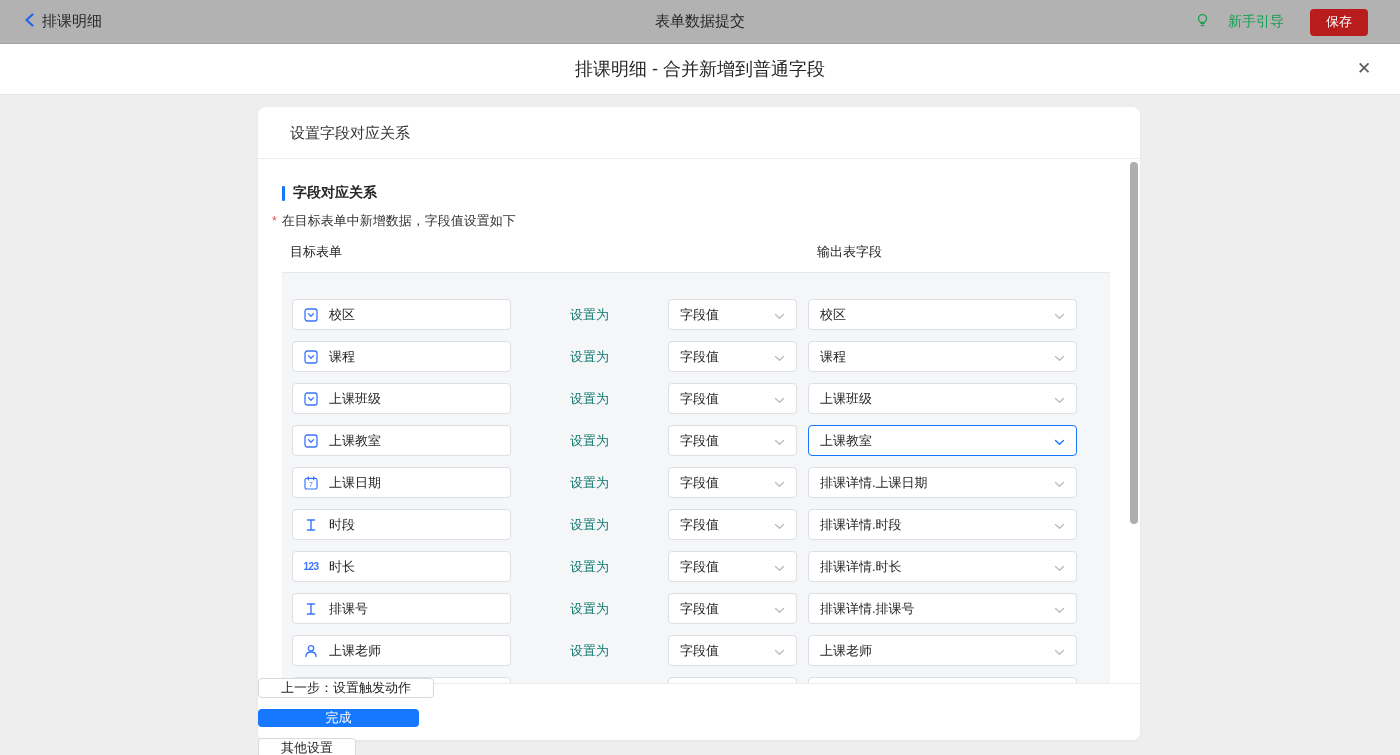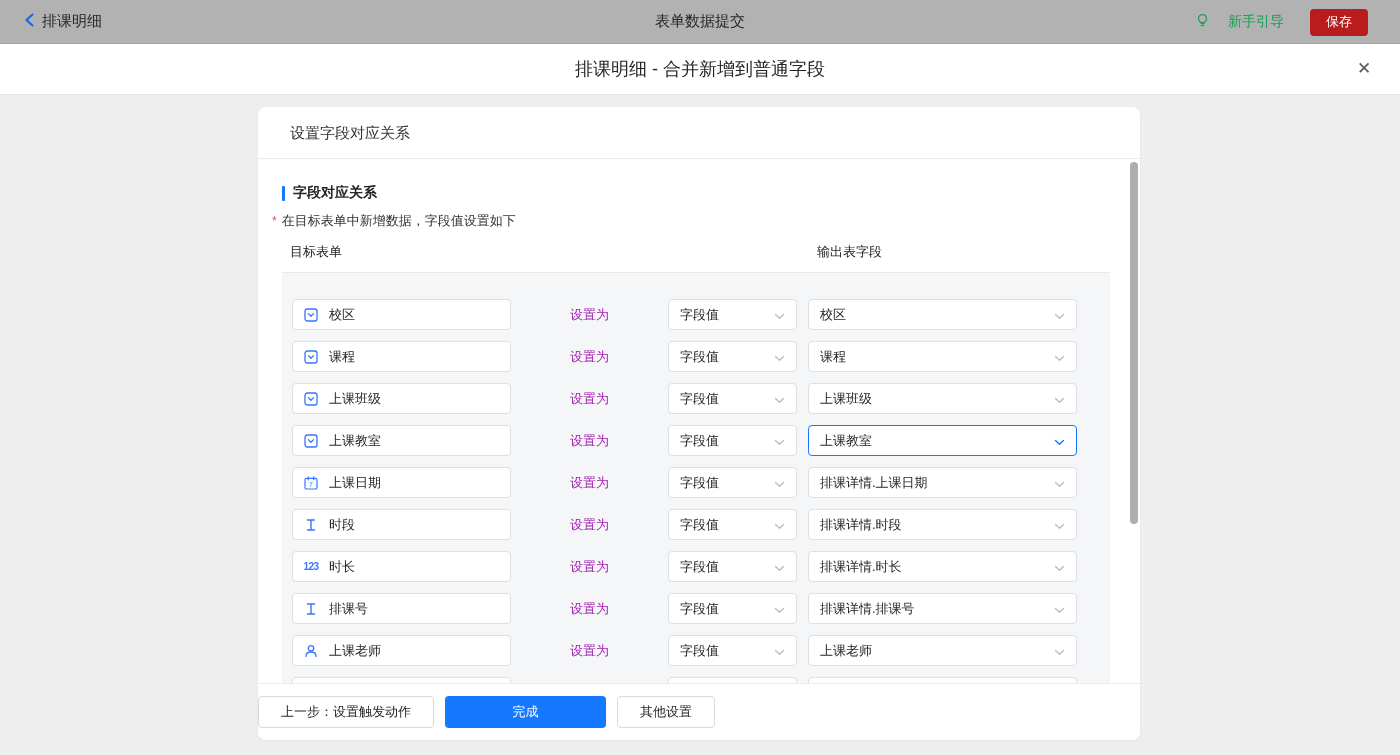--- a/index.html
+++ b/index.html
@@ -33,33 +33,33 @@
   .col-target { position:absolute; left:32px; }
   .col-output { position:absolute; left:559px; }
 
   
   .rows-container { position:absolute; left:24px; top:165px; width:828px; height:411px; background:#f5f6f7; border-top:1px solid #e8e8e8; overflow:hidden; padding:26px 0 0 10px; }
   .map-row { display:flex; align-items:center; height:31px; margin-bottom:11px; }
   .field-box { width:219px; height:31px; background:#fff; border:1px solid #dcdfe3; border-radius:4px; display:flex; align-items:center; padding:0 10px; gap:10px; }
   .field-icon { width:16px; height:16px; display:flex; align-items:center; justify-content:center; flex:none; }
   .num-glyph { font-size:10px; font-weight:bold; color:#3874ff; letter-spacing:-0.5px; white-space:nowrap; }
   .field-label { font-size:13px; color:#262626; white-space:nowrap; overflow:hidden; }
-  .action-label { width:157px; text-align:center; font-size:13px; color:#a21caf; flex:none; }
+  .action-label { width:157px; text-align:center; font-size:13px; color:#0f766e; flex:none; }
   .sel { height:31px; background:#fff; border:1px solid #dcdfe3; border-radius:4px; display:flex; align-items:center; justify-content:space-between; padding:0 11px; cursor:pointer; }
   .sel-vtype { width:129px; flex:none; }
   .sel-output { width:269px; flex:none; margin-left:11px; }
   .sel-text { font-size:13px; color:#262626; white-space:nowrap; overflow:hidden; }
   .sel.active { border-color:#1677ff; }
   .sel.active .chev svg polyline { stroke:#1677ff; }
 
   
   .scroll-thumb { position:absolute; left:872px; top:55px; width:8px; height:362px; border-radius:4px; background:#aeaeae; cursor:pointer; }
 
   
-  .panel-footer { position:absolute; left:0; top:576px; width:882px; height:57px; background:#fff; border-top:1px solid #ececec; border-radius:0 0 8px 8px; display:flex; align-items:flex-start; justify-content:flex-start; gap:11px; padding-top:12px; }
+  .panel-footer { position:absolute; left:0; top:576px; width:882px; height:57px; background:#fff; border-top:1px solid #ececec; border-radius:0 0 8px 8px; display:flex; align-items:flex-start; justify-content:center; gap:11px; padding-top:12px;flex-direction:column; }
   .ft-btn { height:32px; padding:0 22px; border-radius:4px; font-size:13px; cursor:pointer; font-family:inherit; }
   .ft-btn.ghost { background:#fff; border:1px solid #d9d9d9; color:#262626; }
   .ft-btn.primary { border:none; color:#fff; min-width:161px; }
 </style>
 </head>
 <body>
 
 <div class="topbar">
   <div class="tb-left">
     <span class="back-btn">

